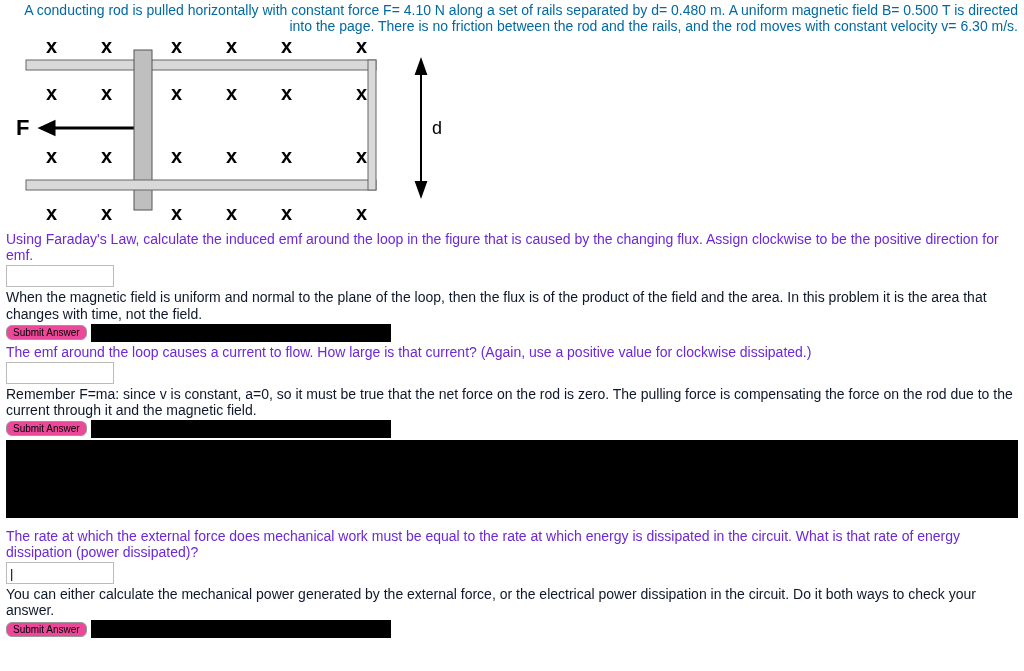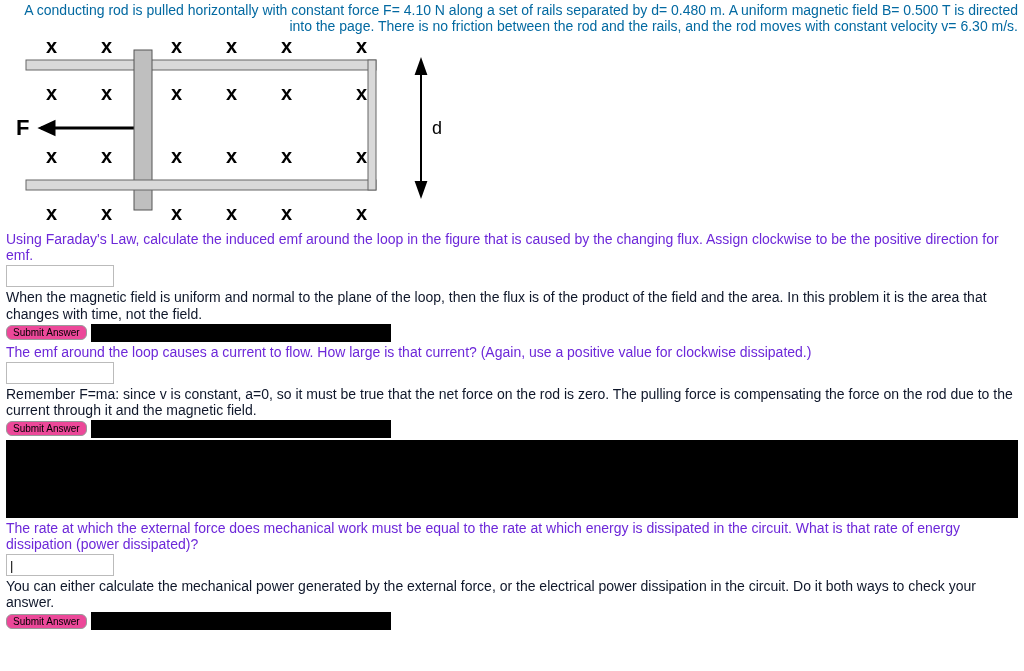--- a/index.html
+++ b/index.html
@@ -145,21 +145,21 @@
 <div class="answer-row">
   <input type="text" class="answer-field" style="">
 </div>
 <div class="section hint-text">Remember F=ma: since v is constant, a=0, so it must be true that the net force on the rod is zero. The pulling force is compensating the force on the rod due to the current through it and the magnetic field.</div>
 <div class="submit-row">
   <button class="submit">Submit Answer</button>
   <span class="redacted" style="width:300px;margin-left:4px;"></span>
 </div>
 <div class="redacted-block" style="height:78px;"></div>
 
-<div class="section question-text" style="margin-top:2px;">The rate at which the external force does mechanical work must be equal to the rate at which energy is dissipated in the circuit. What is that rate of energy dissipation (power dissipated)?</div>
+<div class="section question-text" style="margin-top:10px;">The rate at which the external force does mechanical work must be equal to the rate at which energy is dissipated in the circuit. What is that rate of energy dissipation (power dissipated)?</div>
 <div class="answer-row">
   <input type="text" class="answer-field" value="|" style="">
 </div>
 <div class="section hint-text">You can either calculate the mechanical power generated by the external force, or the electrical power dissipation in the circuit. Do it both ways to check your answer.</div>
 <div class="submit-row">
   <button class="submit">Submit Answer</button>
   <span class="redacted" style="width:300px;margin-left:4px;"></span>
 </div>
 
 </body></html>

